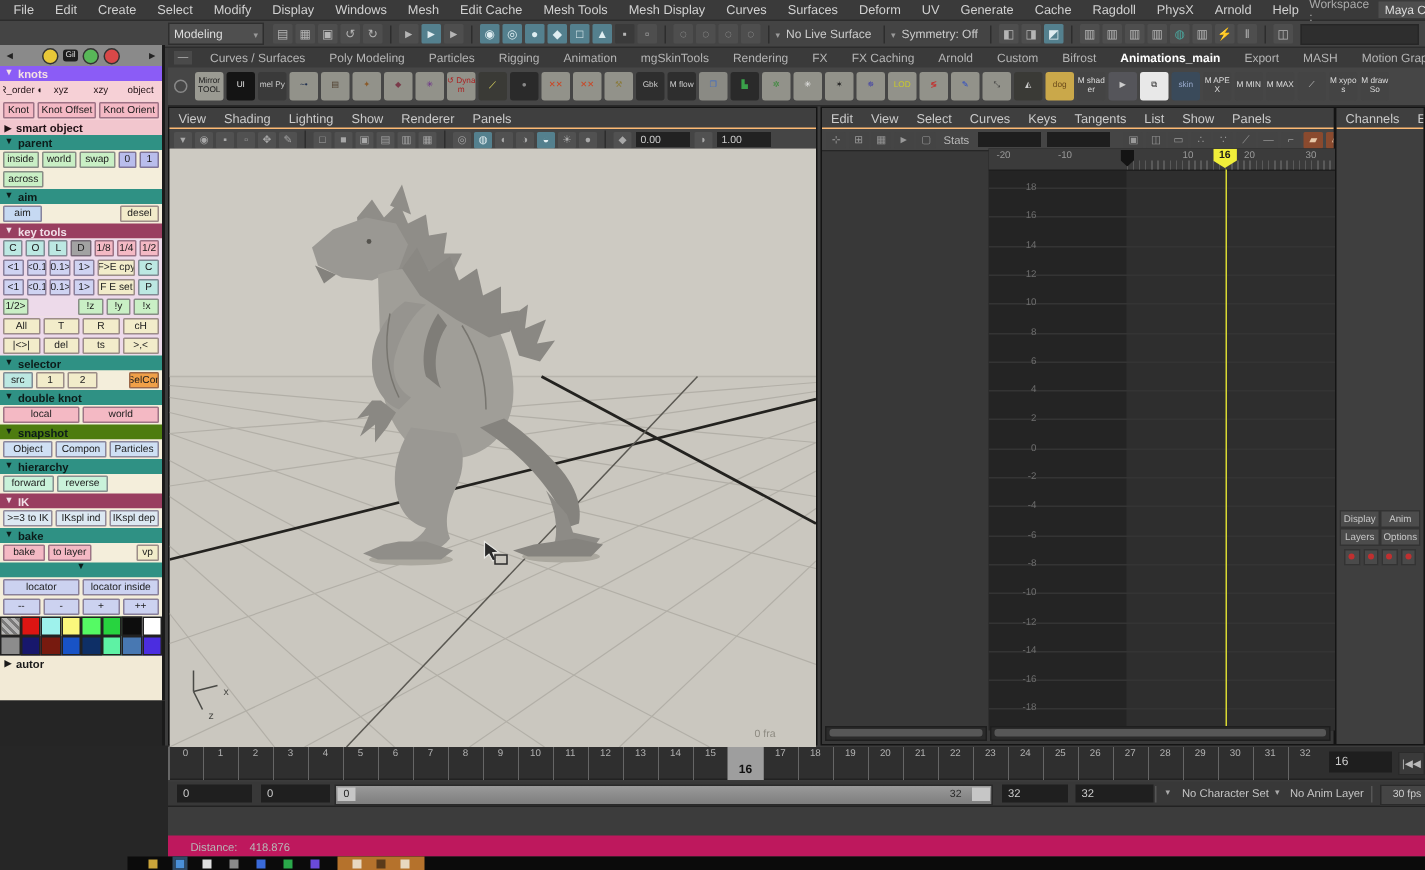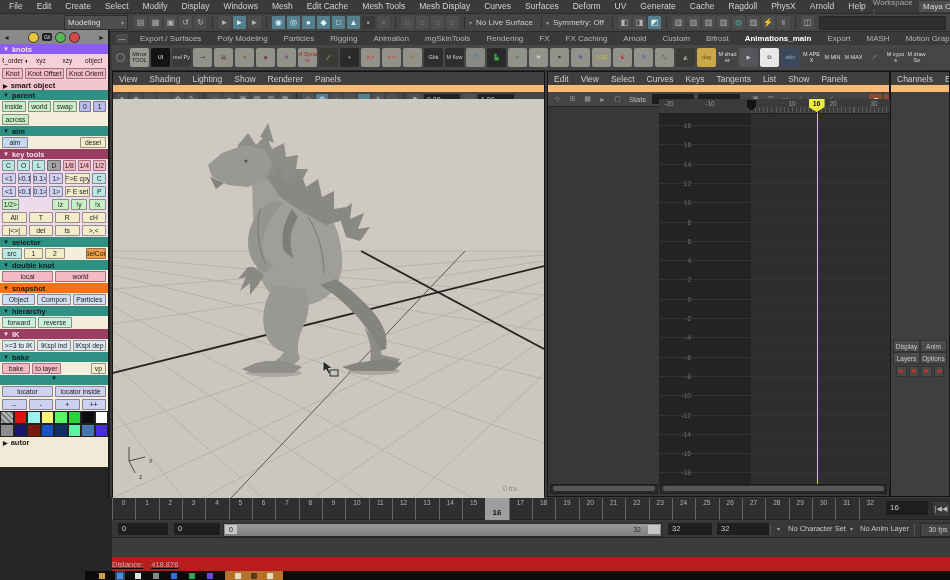--- a/index.html
+++ b/index.html
@@ -8,21 +8,21 @@
   #app{position:relative;width:950px;height:580px;background:#3c3c3c;overflow:hidden;}
 
   
   #menubar{left:0;top:0;width:950px;height:14px;background:#3a3a3a;border-bottom:1px solid #2c2c2c;display:flex;align-items:center;}
   .menu-item{padding:0 7px;font-size:8.5px;color:#d2d2d2;line-height:13px;white-space:nowrap;}
   #app-icon{width:10px;height:10px;background:#101010;margin-left:2px;}
   #workspace{margin-left:auto;display:flex;align-items:center;gap:4px;padding-right:2px;}
   #workspace .lbl{font-size:8px;color:#aaa;}
   #workspace .val{font-size:8px;color:#ddd;background:#4e4e4e;padding:0 4px;line-height:11px;width:52px;overflow:hidden;white-space:nowrap;}
 
-  #statusline{left:0;top:14px;width:950px;height:18px;background:#444;border-bottom:1px solid #2c2c2c;display:flex;align-items:center;padding-left:64px;}
+  #statusline{left:0;top:14px;width:950px;height:18px;background:#444;border-bottom:1px solid #2c2c2c;display:flex;align-items:center;padding-left:112px;}
   #mode-dd{display:flex;align-items:center;background:#4f4f4f;border:1px solid #2e2e2e;height:13px;width:56px;font-size:8px;color:#ddd;padding:0 3px;justify-content:space-between;margin-right:5px;}
   .sl-icon{width:13px;height:13px;background:#4e4e4e;color:#b5b5b5;font-size:8px;display:flex;align-items:center;justify-content:center;margin:0 1px;border-radius:1px;flex:none;overflow:hidden;}
   .sl-sep{width:1px;height:12px;background:#2d2d2d;margin:0 4px;flex:none;}
   .sl-text{font-size:8px;color:#ccc;white-space:nowrap;margin:0 4px;}
   #status-endbar{height:12px;flex:1;max-width:150px;background:#2e2e2e;border:1px solid #262626;margin:0 4px;}
 
   #shelftabs{left:112px;top:32px;width:838px;height:13px;background:#3a3a3a;display:flex;align-items:center;overflow:hidden;}
   #shelf-burger{width:12px;height:9px;background:#4a4a4a;color:#bbb;font-size:7px;line-height:9px;text-align:center;margin:0 4px;flex:none;}
   .shelf-tab{padding:0 8px;font-size:8px;color:#b5b5b5;line-height:12px;white-space:nowrap;}
   .shelf-tab.active{color:#fff;font-weight:bold;}
@@ -45,21 +45,21 @@
   .lp-spacer{flex:1;}
   .lp-swrow{display:flex;height:13px;}
   .lp-sw{flex:1;border:0.5px solid #222;min-width:0;}
   .lp-sw.diag{background:repeating-linear-gradient(45deg,#b5b5b5 0 2px,#7a7a7a 2px 4px);}
   #left-under{left:0;top:467px;width:110px;height:113px;background:#252525;border-right:2px solid #1a1a1a;}
   #cream-sliver{left:0;top:543px;width:8px;height:32px;background:#d8cfae;}
   #red-sliver{left:0;top:575px;width:8px;height:5px;background:#c03028;}
 
   
   #viewport{left:112px;top:71px;width:433px;height:426px;background:#3f3f3f;border:1px solid #141414;}
-  .panel-menu-row{height:13px;display:flex;align-items:center;background:#3f3f3f;border-bottom:7px solid #fdba74;overflow:hidden;}
+  .panel-menu-row{height:13px;display:flex;align-items:center;background:#3f3f3f;border-bottom:1px solid #fdba74;overflow:hidden;}
   .pmenu{padding:0 6px;font-size:8.5px;color:#ccc;line-height:12px;white-space:nowrap;}
   .panel-toolbar{height:14px;display:flex;align-items:center;background:#454545;border-bottom:1px solid #262626;overflow:hidden;padding:0 2px;}
   .vp-icon{width:12px;height:11px;background:#515151;color:#a8a8a8;font-size:7px;display:flex;align-items:center;justify-content:center;margin:0 1px;border-radius:1px;flex:none;}
   .vp-icon.hl{background:#54808e;color:#e2eef2;}
   .vp-field{height:10px;background:#222;color:#ccc;font-size:7px;display:flex;align-items:center;padding:0 3px;margin:0 2px;width:30px;flex:none;}
   #scene{left:0;top:27px;}
 
   
   #graph{left:547px;top:71px;width:343px;height:426px;background:#383838;border:1px solid #141414;}
   .ge-icon{width:13px;height:11px;background:#444;color:#999;font-size:7px;display:flex;align-items:center;justify-content:center;margin:0 1px;border-radius:1px;flex:none;}
@@ -112,21 +112,21 @@
   #rs-end-num{position:absolute;right:20px;top:1px;font-size:7px;color:#2a2a2a;line-height:9px;}
   #rs-h-right{position:absolute;right:1px;top:1px;width:12px;height:9px;background:#c6c6c6;}
   .rs-dd{position:absolute;top:2px;font-size:6px;color:#aaa;line-height:12px;}
   .rs-label{position:absolute;top:2px;font-size:7.5px;color:#c6c6c6;line-height:12px;white-space:nowrap;}
   #fps-btn{position:absolute;left:808px;top:2px;width:34px;height:12px;background:#454545;border:1px solid #2a2a2a;color:#ccc;font-size:7px;text-align:center;line-height:11px;}
   .rs-sep{position:absolute;top:3px;width:1px;height:11px;background:#555;}
 
   #melrow{left:112px;top:539px;width:838px;height:17px;background:#3c3c3c;border-bottom:1px solid #2a2a2a;}
   #mel-label{position:absolute;left:10px;top:2px;font-size:8px;color:#ccc;line-height:13px;}
   .mel-field{position:absolute;top:2px;height:12px;background:#1e1e1e;border:1px solid #161616;}
-  #helpline{left:112px;top:557px;width:838px;height:14px;background:#b91c1c;display:flex;align-items:center;gap:8px;padding-left:0;text-decoration:underline;}
+  #helpline{left:112px;top:557px;width:838px;height:14px;background:#be185d;display:flex;align-items:center;gap:8px;padding-left:15px;}
   #helpline .t{font-size:7.5px;color:#b8b8b8;}
   #bottom-left-fill{left:0;top:497px;width:112px;height:83px;background:#262626;}
 
   #taskbar{left:85px;top:571px;width:865px;height:9px;background:#0b0b0b;display:flex;align-items:center;gap:12px;padding-left:14px;}
   .tb-icon{width:6px;height:6px;flex:none;}
   .tb-icon.active{outline:2px solid #2e4a66;}
   #tb-orange{display:flex;gap:10px;background:#b5722c;height:9px;align-items:center;padding:0 10px;}
 </style>
 </head>
 <body>
@@ -215,21 +215,21 @@
         <div class="sl-icon">‖</div>
         <div class="sl-sep"></div>
         <div class="sl-icon">◫</div>
       </div>
     <div id="status-endbar"></div>
   </div>
 
   <div id="shelftabs" class="abs">
     <div id="shelf-burger">—</div>
     <div style="display:flex;align-items:center;overflow:hidden;">
-        <div class="shelf-tab">Export / Surfaces</div>
+        <div class="shelf-tab">Curves / Surfaces</div>
         <div class="shelf-tab">Poly Modeling</div>
         <div class="shelf-tab">Particles</div>
         <div class="shelf-tab">Rigging</div>
         <div class="shelf-tab">Animation</div>
         <div class="shelf-tab">mgSkinTools</div>
         <div class="shelf-tab">Rendering</div>
         <div class="shelf-tab">FX</div>
         <div class="shelf-tab">FX Caching</div>
         <div class="shelf-tab">Arnold</div>
         <div class="shelf-tab">Custom</div>
@@ -400,21 +400,21 @@
           <div class="lp-btn" style="background: rgb(240, 160, 72);">SelCon</div>
         </div>
         <div class="lp-hdr" style="background: rgb(47, 145, 132); color: rgb(12, 28, 26);">
           <span class="tri">▼</span>
           <span>double knot</span>
         </div>
         <div class="lp-row" style="background: rgb(244, 238, 219);">
           <div class="lp-btn" style="background: rgb(244, 185, 196);">local</div>
           <div class="lp-btn" style="background: rgb(244, 185, 196);">world</div>
         </div>
-        <div class="lp-hdr" style="background: #f97316; color: rgb(12, 28, 26);">
+        <div class="lp-hdr" style="background: #4d7c0f; color: rgb(12, 28, 26);">
           <span class="tri">▼</span>
           <span>snapshot</span>
         </div>
         <div class="lp-row" style="background: rgb(244, 238, 219);">
           <div class="lp-btn" style="background: rgb(207, 224, 244);">Object</div>
           <div class="lp-btn" style="background: rgb(207, 224, 244);">Compon</div>
           <div class="lp-btn" style="background: rgb(207, 224, 244);">Particles</div>
         </div>
         <div class="lp-hdr" style="background: rgb(47, 145, 132); color: rgb(12, 28, 26);">
           <span class="tri">▼</span>

